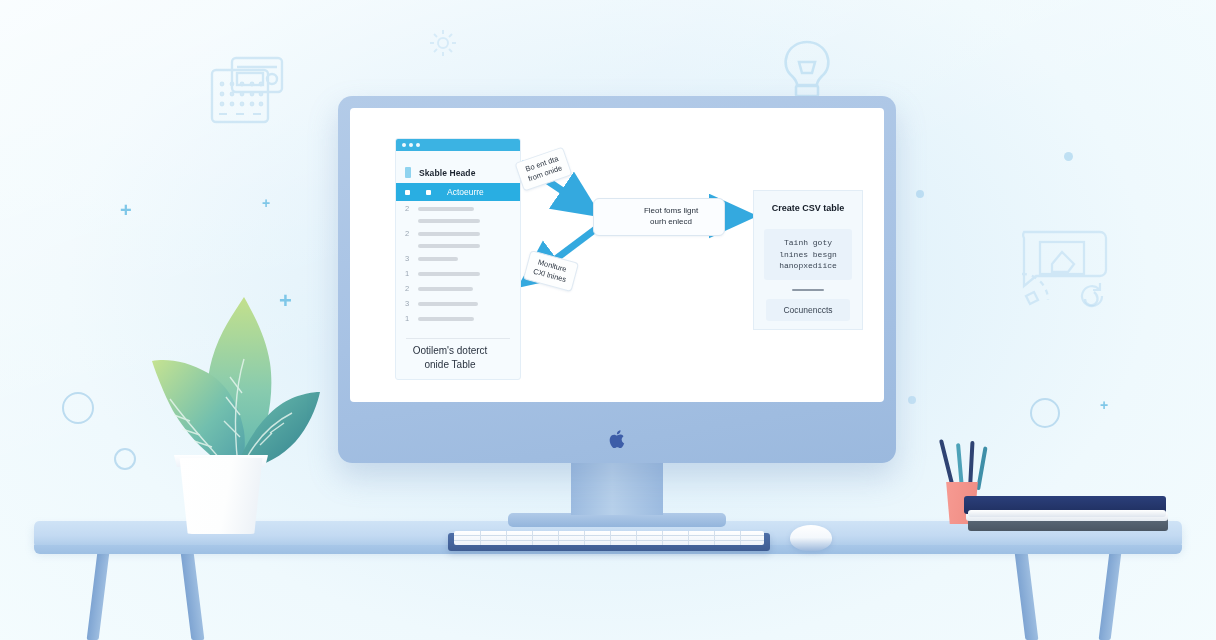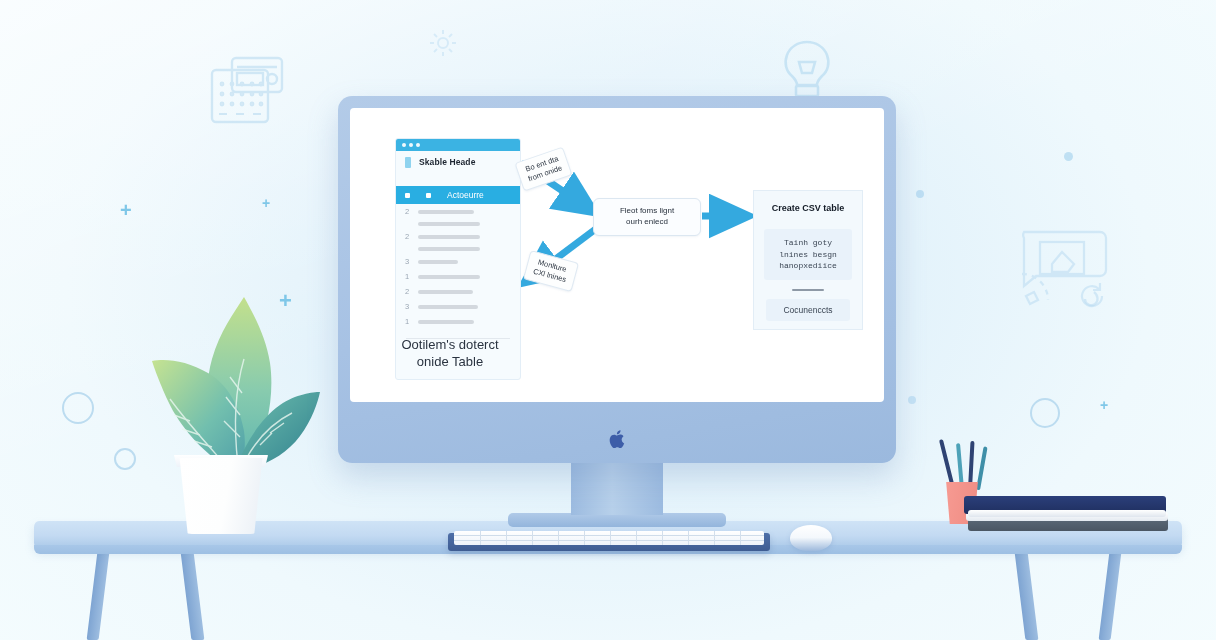--- a/index.html
+++ b/index.html
@@ -73,39 +73,40 @@
 
   
   .diagram{position:absolute;inset:0;}
 
   .panel-left{
     position:absolute;left:45px;top:30px;width:124px;height:240px;
     background:#f6fbfe;border:1px solid #e3eef7;border-radius:3px;
   }
   .tbar{height:12px;background:#3bb3e3;border-radius:2px 2px 0 0;display:flex;align-items:center;gap:3px;padding-left:6px;}
   .tbar i{width:4px;height:4px;border-radius:50%;background:#ffffff;opacity:.92;display:block;}
-  .row-head{display:flex;align-items:flex-start;gap:8px;padding:6px 8px 18px 9px;}
+  .row-head{display:flex;align-items:flex-end;gap:8px;padding:6px 8px 5px 9px;margin-top:10px;}
   .row-head .gi{width:6px;height:11px;background:#8fd3ef;border-radius:1px;}
   .row-head .txt{font-size:8.5px;font-weight:700;color:#1c2430;letter-spacing:.1px;}
   .row-sel{display:flex;align-items:center;gap:16px;padding:4px 8px 4px 9px;background:#29aee2;}
   .row-sel .sq{width:5px;height:5px;background:#ffffff;border-radius:1px;}
   .row-sel .sq2{width:5px;height:5px;background:#ffffff;border-radius:1px;}
   .row-sel .txt{font-size:8.5px;color:#ffffff;}
   .lrow{display:flex;align-items:center;gap:7px;padding:3px 7px 3px 9px;}
   .lrow .num{font-size:7.5px;color:#9aa6b3;width:6px;}
   .lrow .bar{height:4px;border-radius:2px;background:#d3d8de;}
-  .lfoot{position:absolute;left:0;right:16px;bottom:8px;text-align:center;font-size:13px;color:#2a3340;line-height:1.35;}
+  .lfoot{position:absolute;left:0;right:16px;bottom:8px;text-align:center;font-size:10px;color:#2a3340;line-height:1.35;}
   .lsep{position:absolute;left:10px;right:10px;bottom:40px;height:1px;background:#e2e8ee;}
 
   .node-mid{
     position:absolute;left:243px;top:90px;width:106px;height:36px;
     background:#fbfdff;border:1px solid #dce7f1;border-radius:6px;
     display:flex;align-items:center;justify-content:center;text-align:center;
     font-size:8px;color:#28313d;line-height:1.35;
     box-shadow:0 1px 2px rgba(120,150,180,.10);
+    padding-left:24px;
   }
 
   .panel-right{
     position:absolute;left:403px;top:82px;width:108px;height:138px;
     background:#f3f9fd;border:1px solid #e2edf6;
   }
   .pr-title{text-align:center;font-size:9px;font-weight:700;color:#141c27;margin-top:12px;}
   .pr-box{
     margin:16px 10px 0;padding:8px 4px;background:#e9f2fa;border-radius:3px;
     text-align:center;font-size:8px;color:#3b4654;line-height:1.45;font-family:Liberation Mono, monospace;

